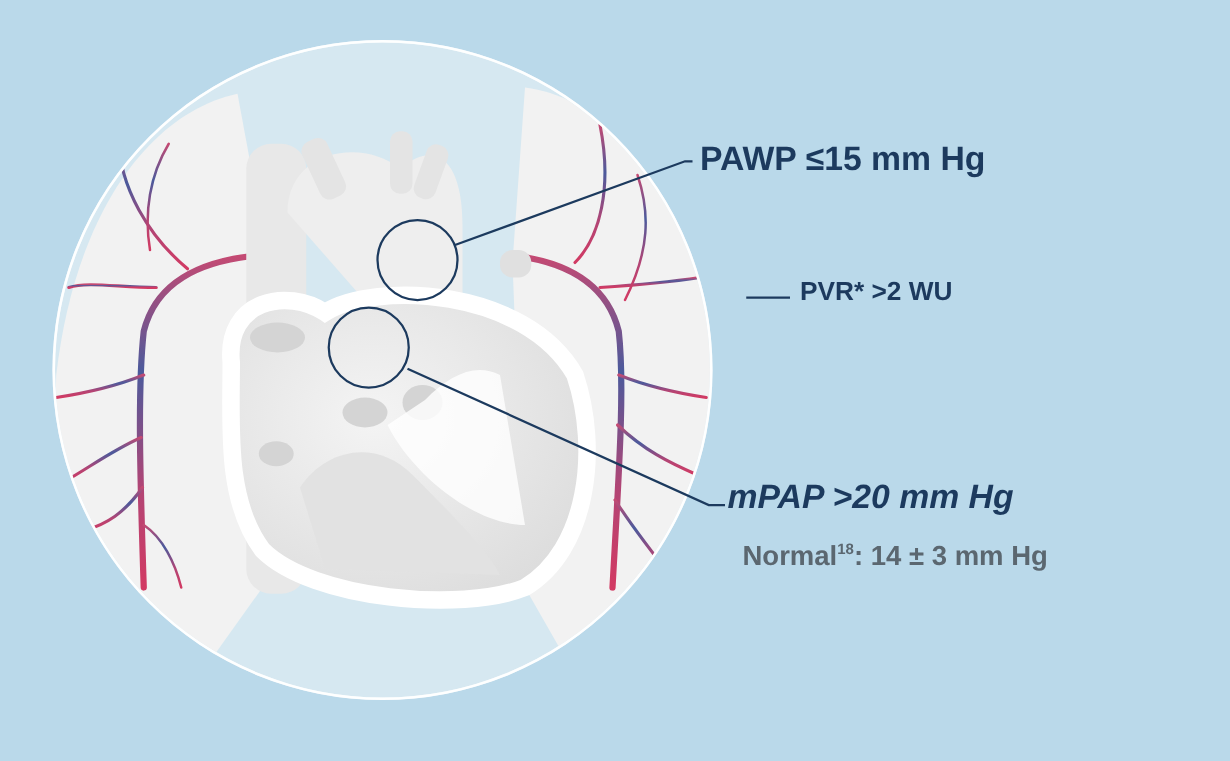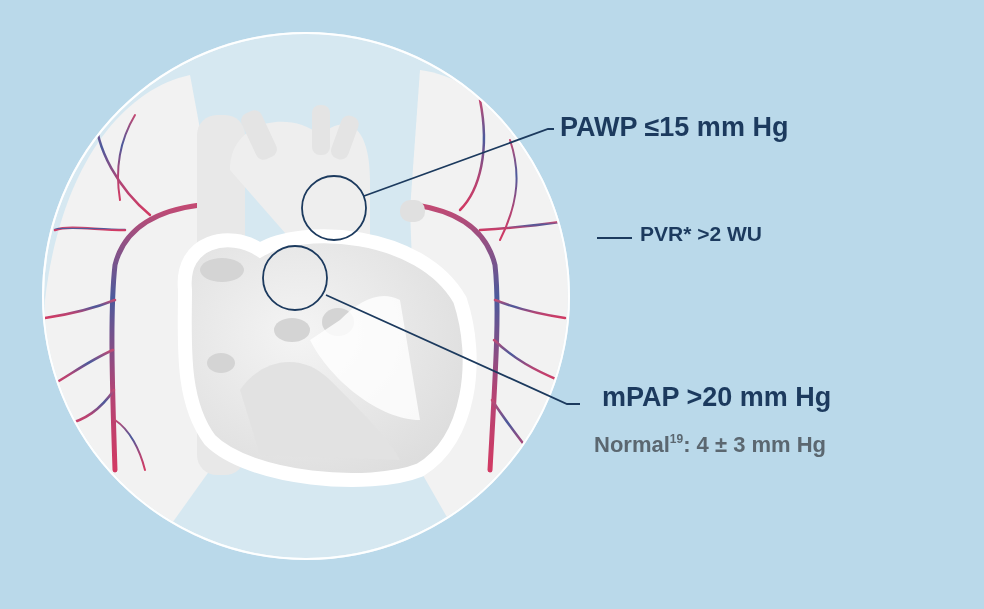--- a/index.html
+++ b/index.html
@@ -1,21 +1,21 @@
 <!DOCTYPE html>
 <html><head>
 <meta charset="utf-8">
 <style>
   html,body{margin:0;padding:0;}
   body{width:984px;height:609px;background:#bad9ea;position:relative;overflow:hidden;font-family:"Liberation Sans",sans-serif;}
   #art{position:absolute;left:0;top:0;width:984px;height:609px;}
   .label{position:absolute;font-weight:bold;color:#1c3a5e;white-space:nowrap;}
   .l1{left:560px;top:112px;font-size:27px;}
   .l2{left:640px;top:222px;font-size:21px;}
-  .l3{left:602px;top:382px;font-size:27px;}
+  .l3{left:582px;top:382px;font-size:27px;font-style:italic;}
   .l4{left:594px;top:432px;font-size:22px;color:#5b6770;}
   .l4 sup{font-size:12px;vertical-align:9px;}
 </style>
 </head>
 <body>
 
 <svg id="art" viewBox="0 0 984 609" xmlns="http://www.w3.org/2000/svg">
   <defs>
     <linearGradient id="vessel" x1="0" y1="0" x2="0" y2="1">
       <stop offset="0" stop-color="#c44a73"></stop>
@@ -85,13 +85,13 @@
   <g stroke="#1c3a5e" stroke-width="1.8" fill="none">
     <circle cx="295" cy="278" r="32"></circle>
     <polyline points="326,295 567,404 580,404"></polyline>
   </g>
   <line x1="597" y1="238" x2="632" y2="238" stroke="#1c3a5e" stroke-width="1.8"></line>
 </svg>
 
 <div class="label l1">PAWP ≤15 mm Hg</div>
 <div class="label l2">PVR* &gt;2 WU</div>
 <div class="label l3">mPAP &gt;20 mm Hg</div>
-<div class="label l4"><span>Normal</span><sup>19</sup><span>: 4 ± 3 mm Hg</span></div>
+<div class="label l4"><span>Normal</span><sup>18</sup><span>: 14 ± 3 mm Hg</span></div>
 
 </body></html>

